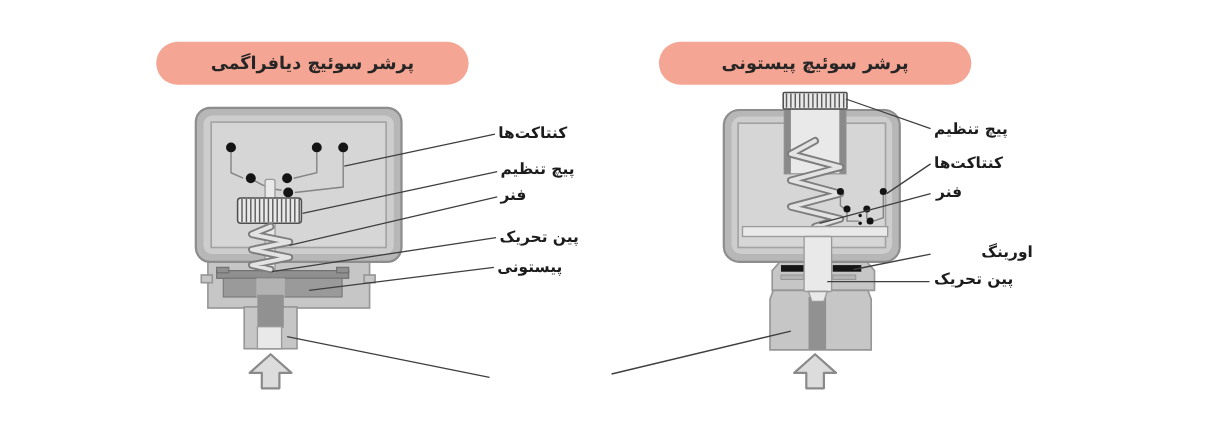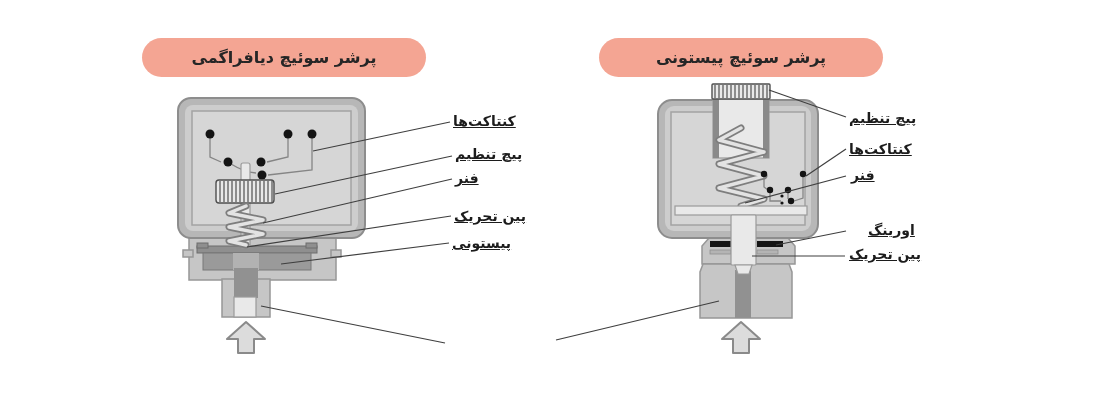--- a/index.html
+++ b/index.html
@@ -7,21 +7,21 @@
   .stage{position:relative;width:1100px;height:400px;background:var(--page-bg,#fff);overflow:hidden;}
   .stage svg{position:absolute;left:0;top:0;}
   .pill{
     position:absolute;height:39px;border-radius:20px;
     background:var(--pill-bg,#f4a593);color:var(--pill-text,#262626);
     display:flex;align-items:center;justify-content:center;
     font-size:16px;font-weight:bold;direction:rtl;white-space:nowrap;
   }
   .lbl{
     position:absolute;direction:rtl;font-size:14px;font-weight:bold;
-    color:var(--label-text,#1c1c1c);line-height:18px;white-space:nowrap;text-decoration:underline;
+    color:var(--label-text,#1c1c1c);line-height:18px;white-space:nowrap;
   }
   .lbl-center{text-align:center;}
   
   .s-rim{fill:var(--metal-rim,#b7b7b7);stroke:#8d8d8d;stroke-width:2;}
   .s-body{fill:var(--metal-body,#cdcdcd);stroke:none;}
   .s-panel{fill:var(--metal-panel,#d6d6d6);stroke:#a3a3a3;stroke-width:1.5;}
   .s-mid{fill:var(--metal-mid,#c6c6c6);stroke:#979797;stroke-width:1.5;}
   .s-light{fill:var(--metal-light,#e9e9e9);stroke:#9a9a9a;stroke-width:1.2;}
   .s-dark{fill:var(--metal-dark,#8f8f8f);stroke:#6d6d6d;stroke-width:1;}
   .s-dark2{fill:#9a9a9a;stroke:#787878;stroke-width:1;}
@@ -176,16 +176,16 @@
 
   <div class="lbl" style="left:453px;top:112px;">کنتاکت‌ها</div>
   <div class="lbl" style="left:455px;top:145px;">پیچ تنظیم</div>
   <div class="lbl" style="left:455px;top:169px;">فنر</div>
   <div class="lbl" style="left:454px;top:207px;">پین تحریک</div>
   <div class="lbl" style="left:452px;top:234px;">پیستونی</div>
 
   <div class="lbl" style="left:849px;top:109px;">پیچ تنظیم</div>
   <div class="lbl" style="left:849px;top:140px;">کنتاکت‌ها</div>
   <div class="lbl" style="left:851px;top:166px;">فنر</div>
-  <div class="lbl" style="left:868px;top:221px;">اورینگ</div>
+  <div class="lbl" style="left:892px;top:221px;">اورینگ</div>
   <div class="lbl" style="left:849px;top:245px;">پین تحریک</div>
 
 </div>
 
 </body></html>

